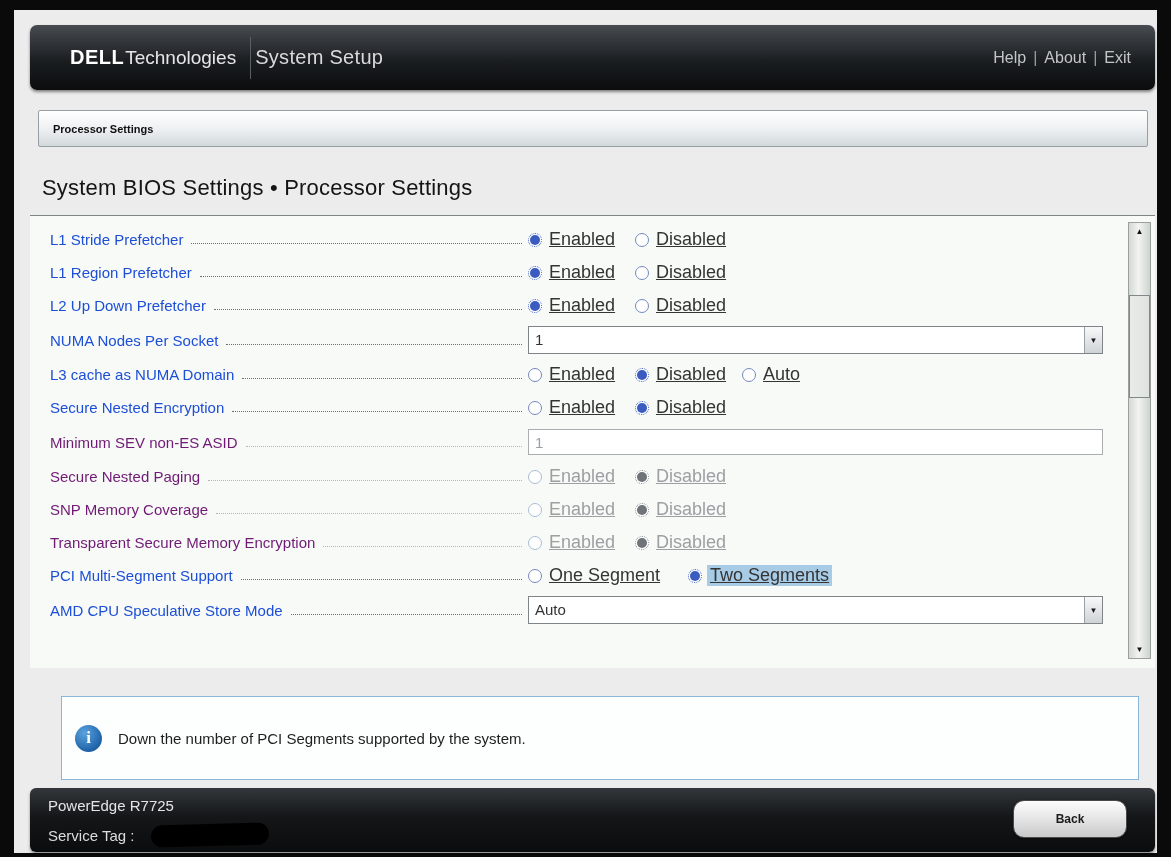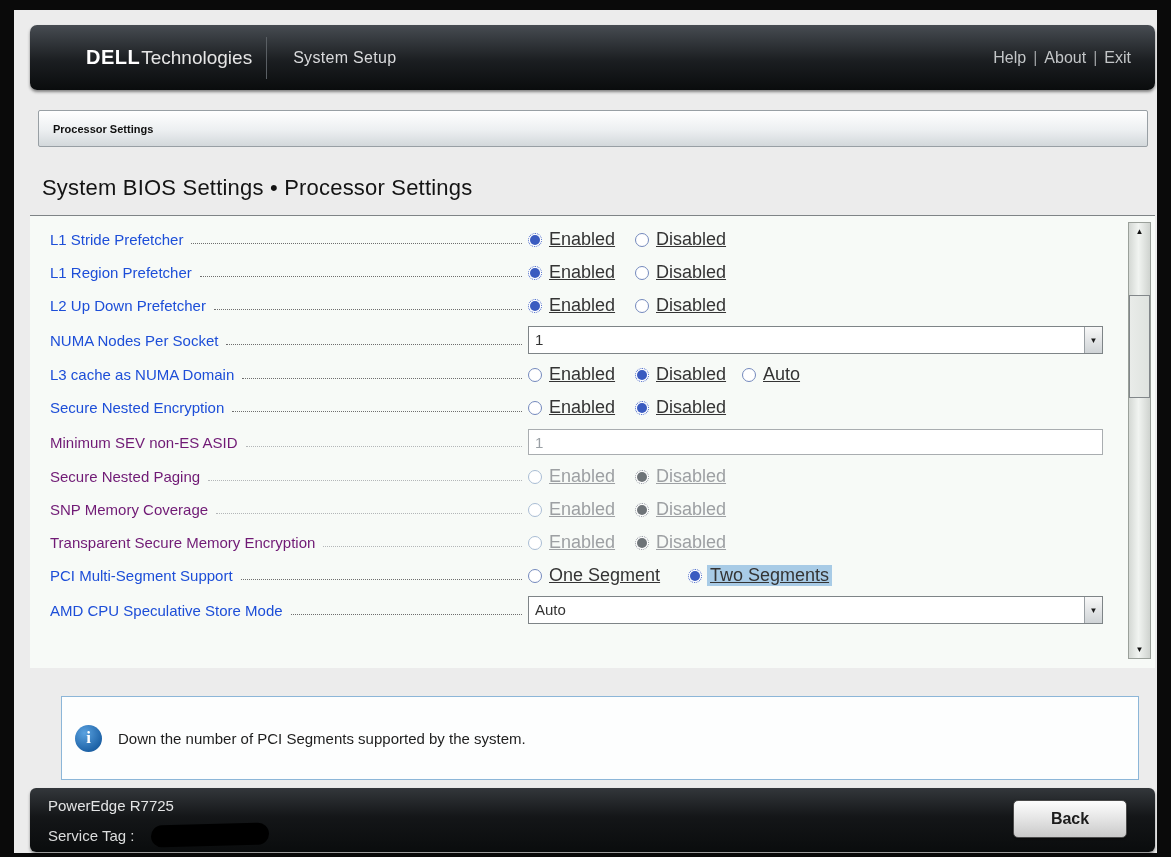--- a/index.html
+++ b/index.html
@@ -14,25 +14,25 @@
     background:#ececec;
   }
   
   .topbar{
     position:absolute;left:16px;top:15px;width:1125px;height:65px;
     background:linear-gradient(#474c52,#1b1e21 55%,#0a0c0d);
     border-radius:7px;
     box-shadow:0 2px 3px rgba(0,0,0,.45);
     display:flex;align-items:center;
   }
-  .brand{display:flex;align-items:center;height:100%;padding-left:56px;}
+  .brand{display:flex;align-items:center;height:100%;padding-left:40px;}
   .brand-bold{color:#fff;font-weight:bold;font-size:20px;letter-spacing:.5px;}
   .brand-light{color:#e6e6e6;font-size:19px;font-weight:400;margin-left:1px;}
   .topbar-divider{width:1px;height:42px;background:#5a5f64;margin:0 0 0 14px;}
-  .app-title{color:#d9dadc;font-size:16px;margin-left:26px;letter-spacing:.3px;}
+  .app-title{color:#d9dadc;font-size:20px;margin-left:4px;letter-spacing:.3px;}
   .top-links{margin-left:auto;padding-right:24px;color:#c3c6c8;font-size:16px;}
   .top-links span[data-name$="link"]{cursor:pointer;}
   .top-links .sep{margin:0 7px;color:#9b9ea1;}
   
   .section-bar{
     position:absolute;left:24px;top:100px;width:1108px;height:35px;
     background:linear-gradient(#ffffff,#eceff1 55%,#d3d8db);
     border:1px solid #989fa4;border-radius:2px;
     display:flex;align-items:center;
   }
@@ -114,22 +114,22 @@
     background:linear-gradient(#33373b,#141618 45%,#0a0c0d);
     border-radius:6px;box-shadow:0 2px 3px rgba(0,0,0,.4);
   }
   .foot-model{position:absolute;left:18px;top:9px;font-size:15px;color:#e3e4e5;}
   .foot-tag{position:absolute;left:18px;top:36px;font-size:15px;color:#dcdddd;display:flex;align-items:center;gap:7px;}
   .redact{width:118px;height:22px;background:#000;border-radius:11px;margin-left:10px;
     transform:rotate(-1.5deg);}
   .back-btn{
     position:absolute;right:28px;top:12px;width:112px;height:36px;
     background:linear-gradient(#fdfdfd,#e7e7e7 45%,#c9c9c9);
-    border:1px solid #4a4a4a;border-radius:5px;
-    font-size:16px;font-weight:bold;color:#1c1c1c;
+    border:1px solid #4a4a4a;border-radius:11px;
+    font-size:12px;font-weight:bold;color:#1c1c1c;
     display:flex;align-items:center;justify-content:center;cursor:pointer;
     box-shadow:0 1px 2px rgba(0,0,0,.5);
   }
 </style>
 </head>
 <body>
 
 <div class="page" data-name="system-setup-window">
 
   <div class="topbar" data-name="top-header-bar">

